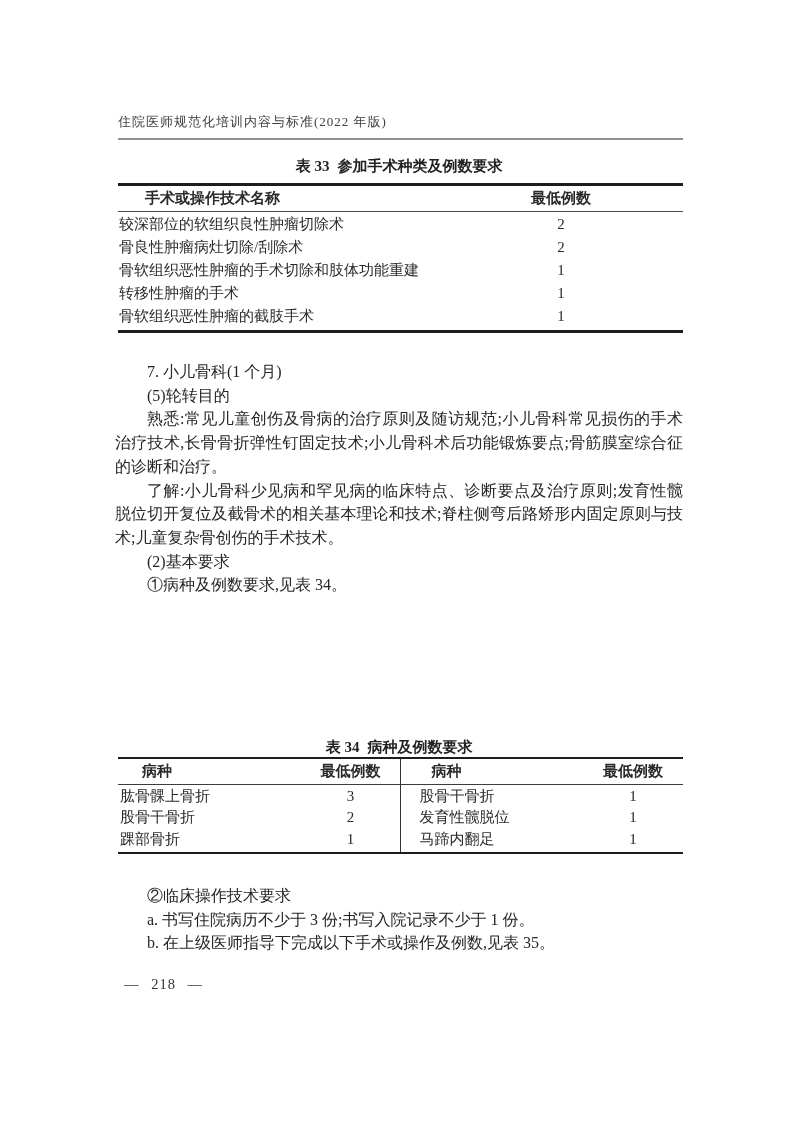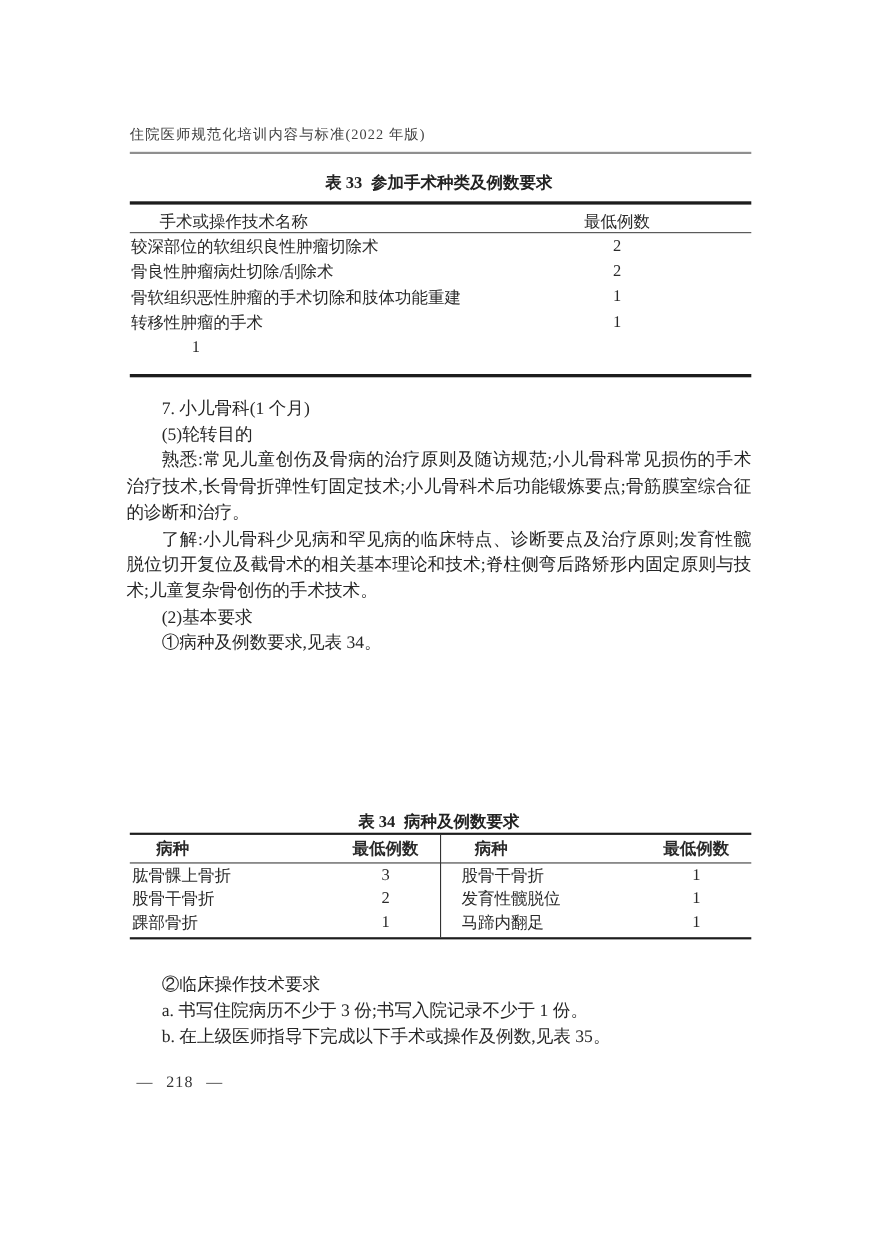--- a/index.html
+++ b/index.html
@@ -30,28 +30,28 @@
   .cap33 { top:157px; }
   .cap34 { top:738px; }
 
   
   .t33 {
     left:118px; top:183px; width:565px;
     border-top:3px solid #1d1d1d; border-bottom:3px solid #1d1d1d;
     font-size:15px;
   }
   .t33-header {
-    display:flex; align-items:flex-end; height:25px;
-    border-bottom:1.5px solid #4a4a4a; font-weight:normal;
+    display:flex; align-items:center; height:25px;
+    border-bottom:1.5px solid #4a4a4a; font-weight:bold;
   }
   .t33-header .c-name { flex:1; padding-left:27px; }
   .c-num { width:120px; text-align:center; margin-right:62px; }
   .t33-row { display:flex; align-items:center; height:23px; }
   .t33-row .c-name { flex:1; padding-left:1px; }
-  .t33-body { padding:1px 0 12px 0; }
+  .t33-body { padding:1px 0 2px 0; }
 
   
   .body-text {
     left:115px; width:568px;
     font-size:16px; line-height:23.7px; color:#262626;
     text-align:justify;
   }
   .block1 { top:360px; }
   .block2 { top:884px; }
   .body-text p { margin:0; text-indent:2em; }
@@ -112,20 +112,21 @@
     </div>
     <div class="t33-row">
       <div class="c-name">骨软组织恶性肿瘤的手术切除和肢体功能重建</div>
       <div class="c-num">1</div>
     </div>
     <div class="t33-row">
       <div class="c-name">转移性肿瘤的手术</div>
       <div class="c-num">1</div>
     </div>
     <div class="t33-row">
+      <div class="c-name">骨软组织恶性肿瘤的截肢手术</div>
       <div class="c-num">1</div>
     </div>
   </div>
 </div>
 
 <div class="abs body-text block1">
   <p>7. 小儿骨科(1 个月)</p>
   <p>(5)轮转目的</p>
   <p>熟悉:常见儿童创伤及骨病的治疗原则及随访规范;小儿骨科常见损伤的手术治疗技术,长骨骨折弹性钉固定技术;小儿骨科术后功能锻炼要点;骨筋膜室综合征的诊断和治疗。</p>
   <p>了解:小儿骨科少见病和罕见病的临床特点、诊断要点及治疗原则;发育性髋脱位切开复位及截骨术的相关基本理论和技术;脊柱侧弯后路矫形内固定原则与技术;儿童复杂骨创伤的手术技术。</p>

